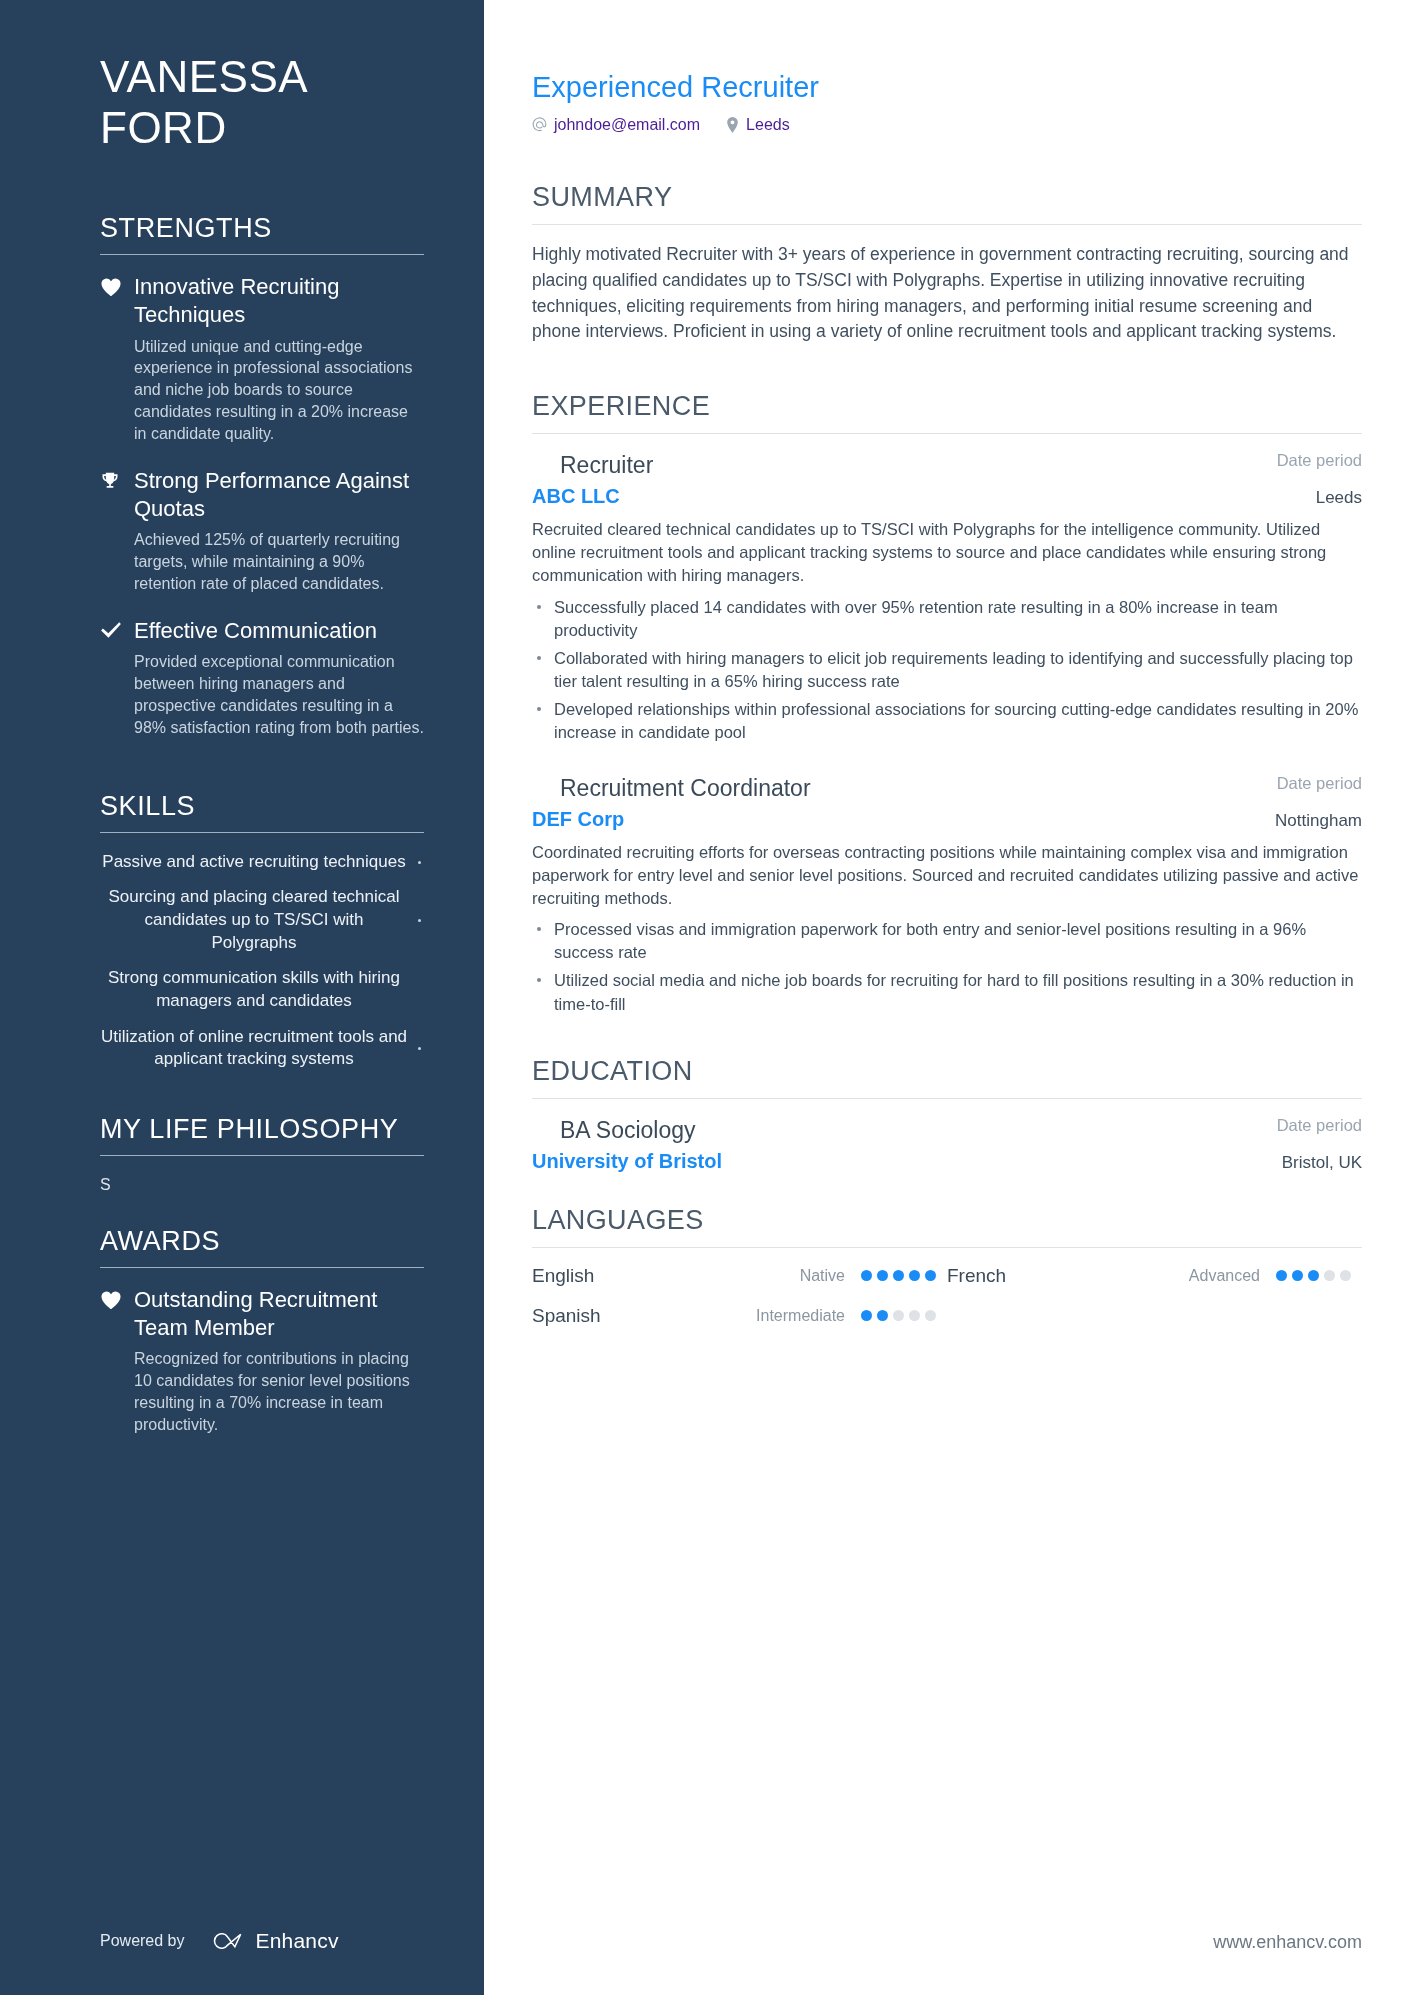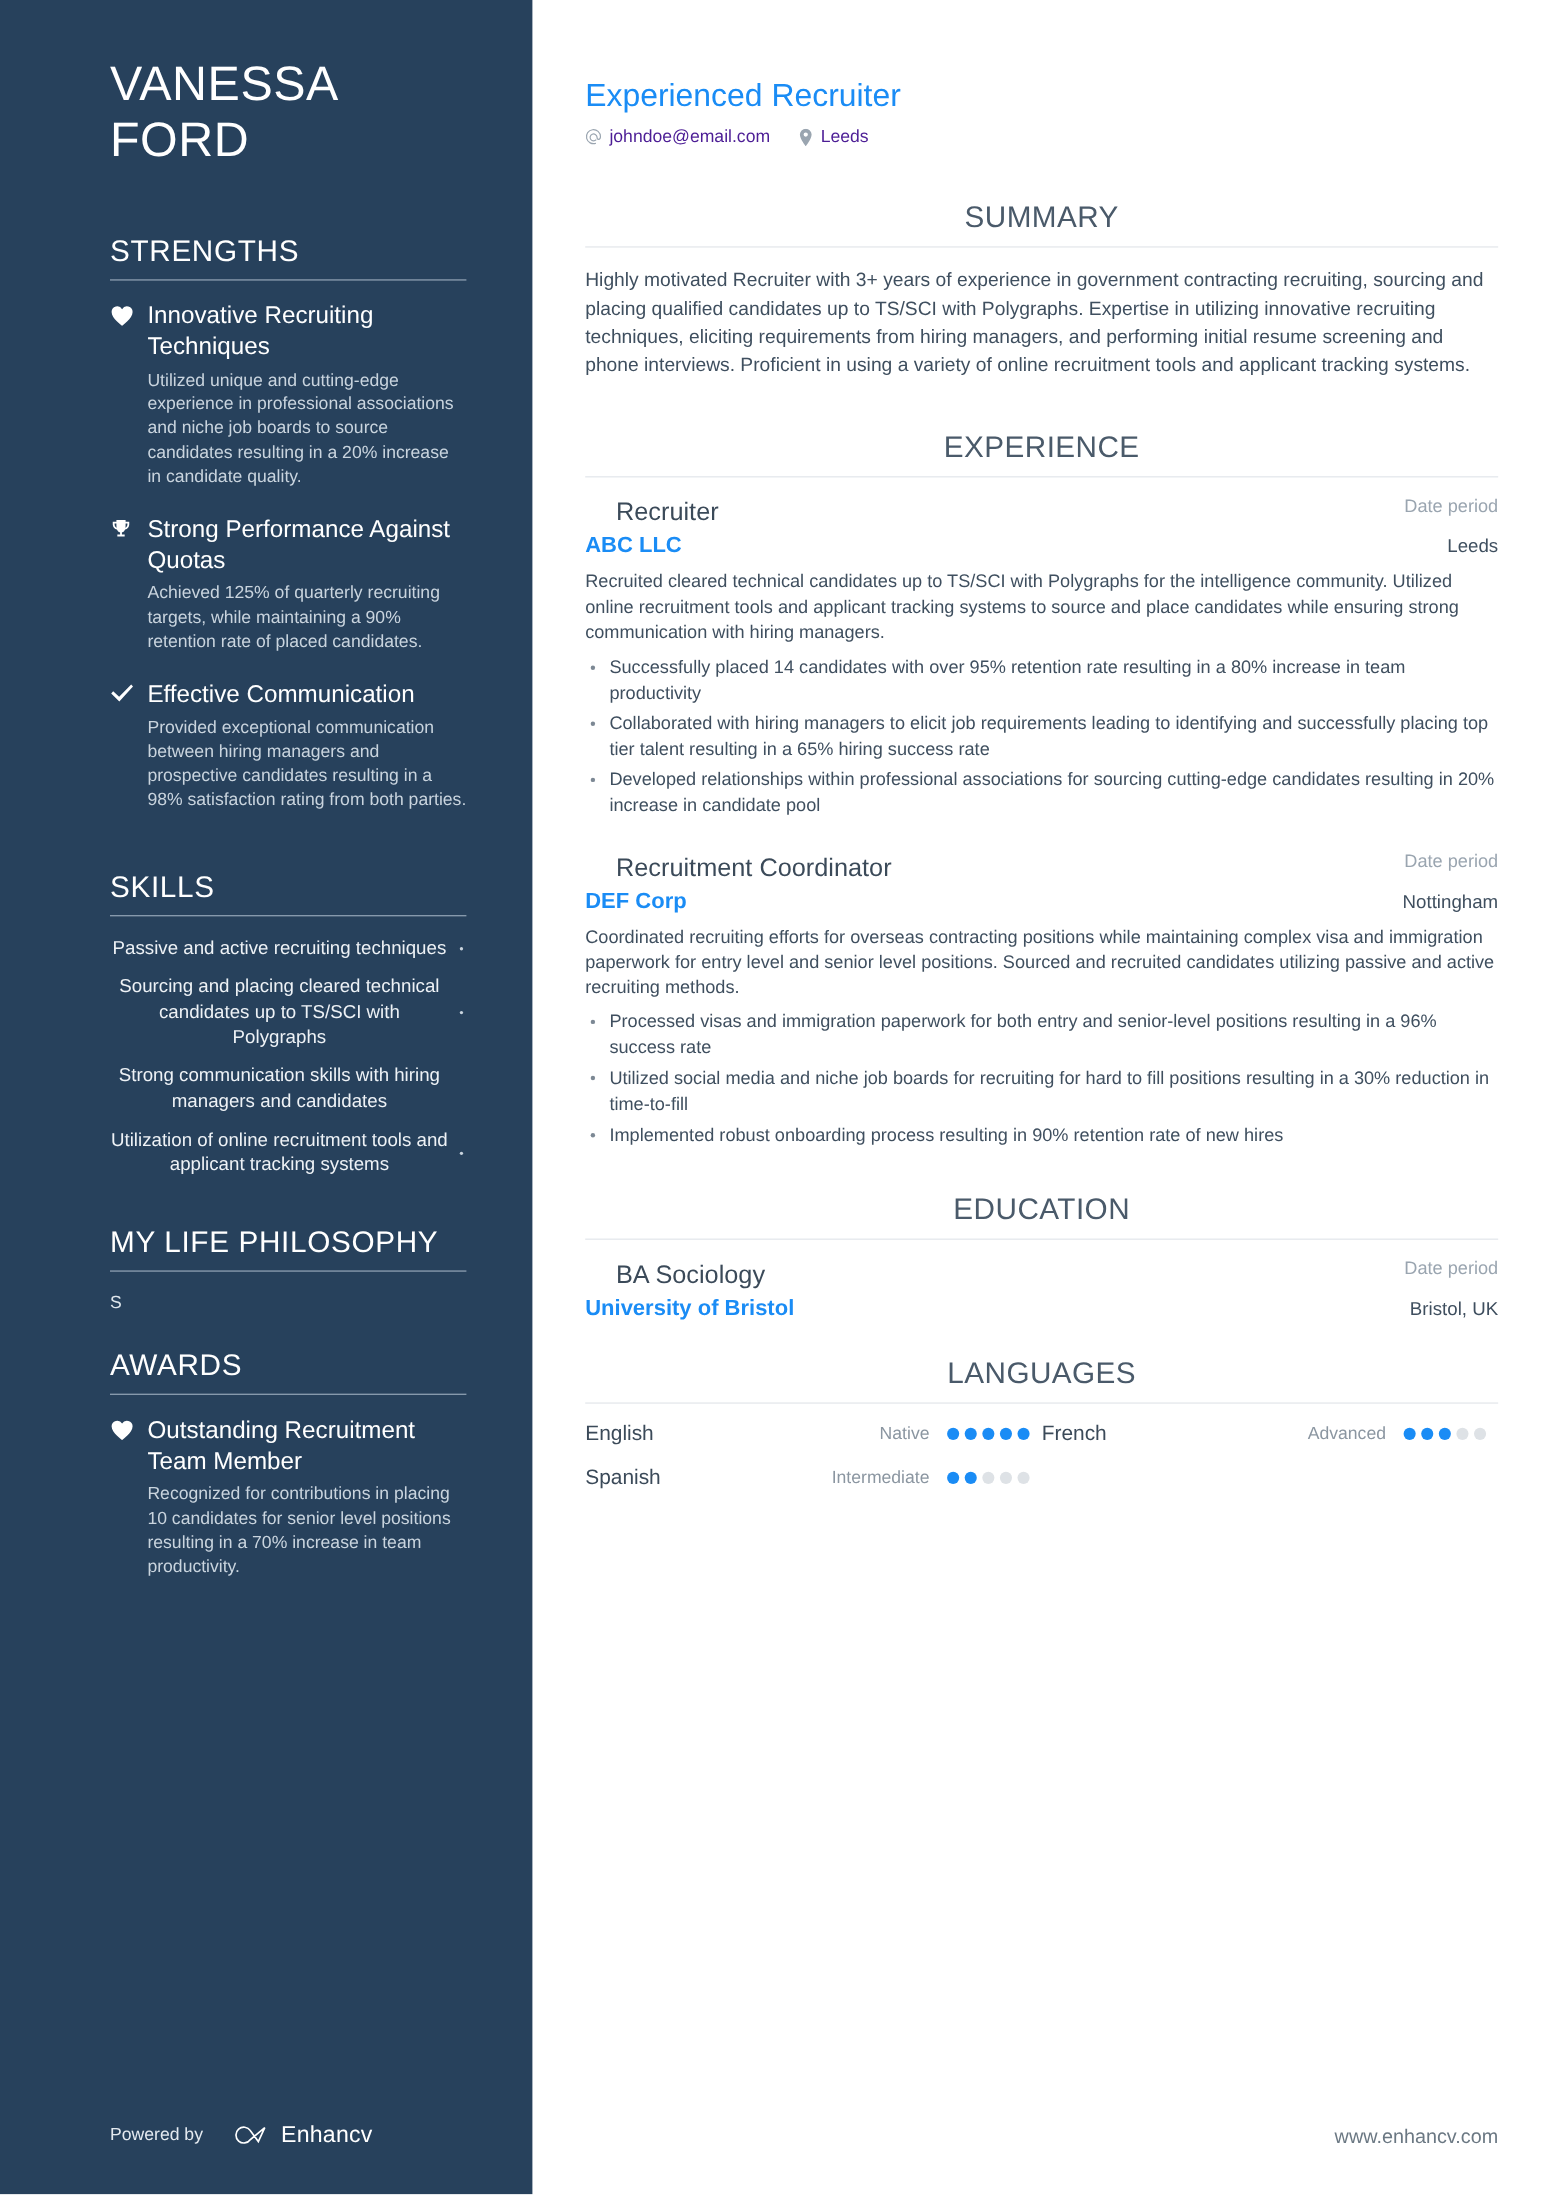--- a/index.html
+++ b/index.html
@@ -161,21 +161,20 @@
   .contact-item { display: flex; align-items: center; margin-right: 26px; }
   .contact-item svg { display: block; margin-right: 7px; }
 
   .sec { margin-bottom: 10px; }
   .sec-title {
     font-size: 27px;
     font-weight: 300;
     color: #4a5a6a;
     letter-spacing: 0.4px;
     padding-bottom: 11px;
-    text-align: center;
   }
   .sec-rule {
     height: 1px;
     background: #dfe3e8;
     width: 100%;
     margin-bottom: 17px;
   }
   .summary-text {
     font-size: 17.5px;
     line-height: 1.48;
@@ -457,21 +456,20 @@
           <span class="exp-date">Date period</span>
         </div>
         <div class="exp-sub">
           <span class="exp-company">DEF Corp</span>
           <span class="exp-loc">Nottingham</span>
         </div>
         <p class="exp-desc">Coordinated recruiting efforts for overseas contracting positions while maintaining complex visa and immigration paperwork for entry level and senior level positions. Sourced and recruited candidates utilizing passive and active recruiting methods.</p>
         <ul class="bullets">
           <li>Processed visas and immigration paperwork for both entry and senior-level positions resulting in a 96% success rate</li>
           <li>Utilized social media and niche job boards for recruiting for hard to fill positions resulting in a 30% reduction in time-to-fill</li>
-          <li>Implemented robust onboarding process resulting in 90% retention rate of new hires</li>
         </ul>
       </div>
     </section>
 
     <section class="sec">
       <div class="sec-title">EDUCATION</div>
       <div class="sec-rule"></div>
 
       <div class="edu-entry">
         <div class="exp-head">

